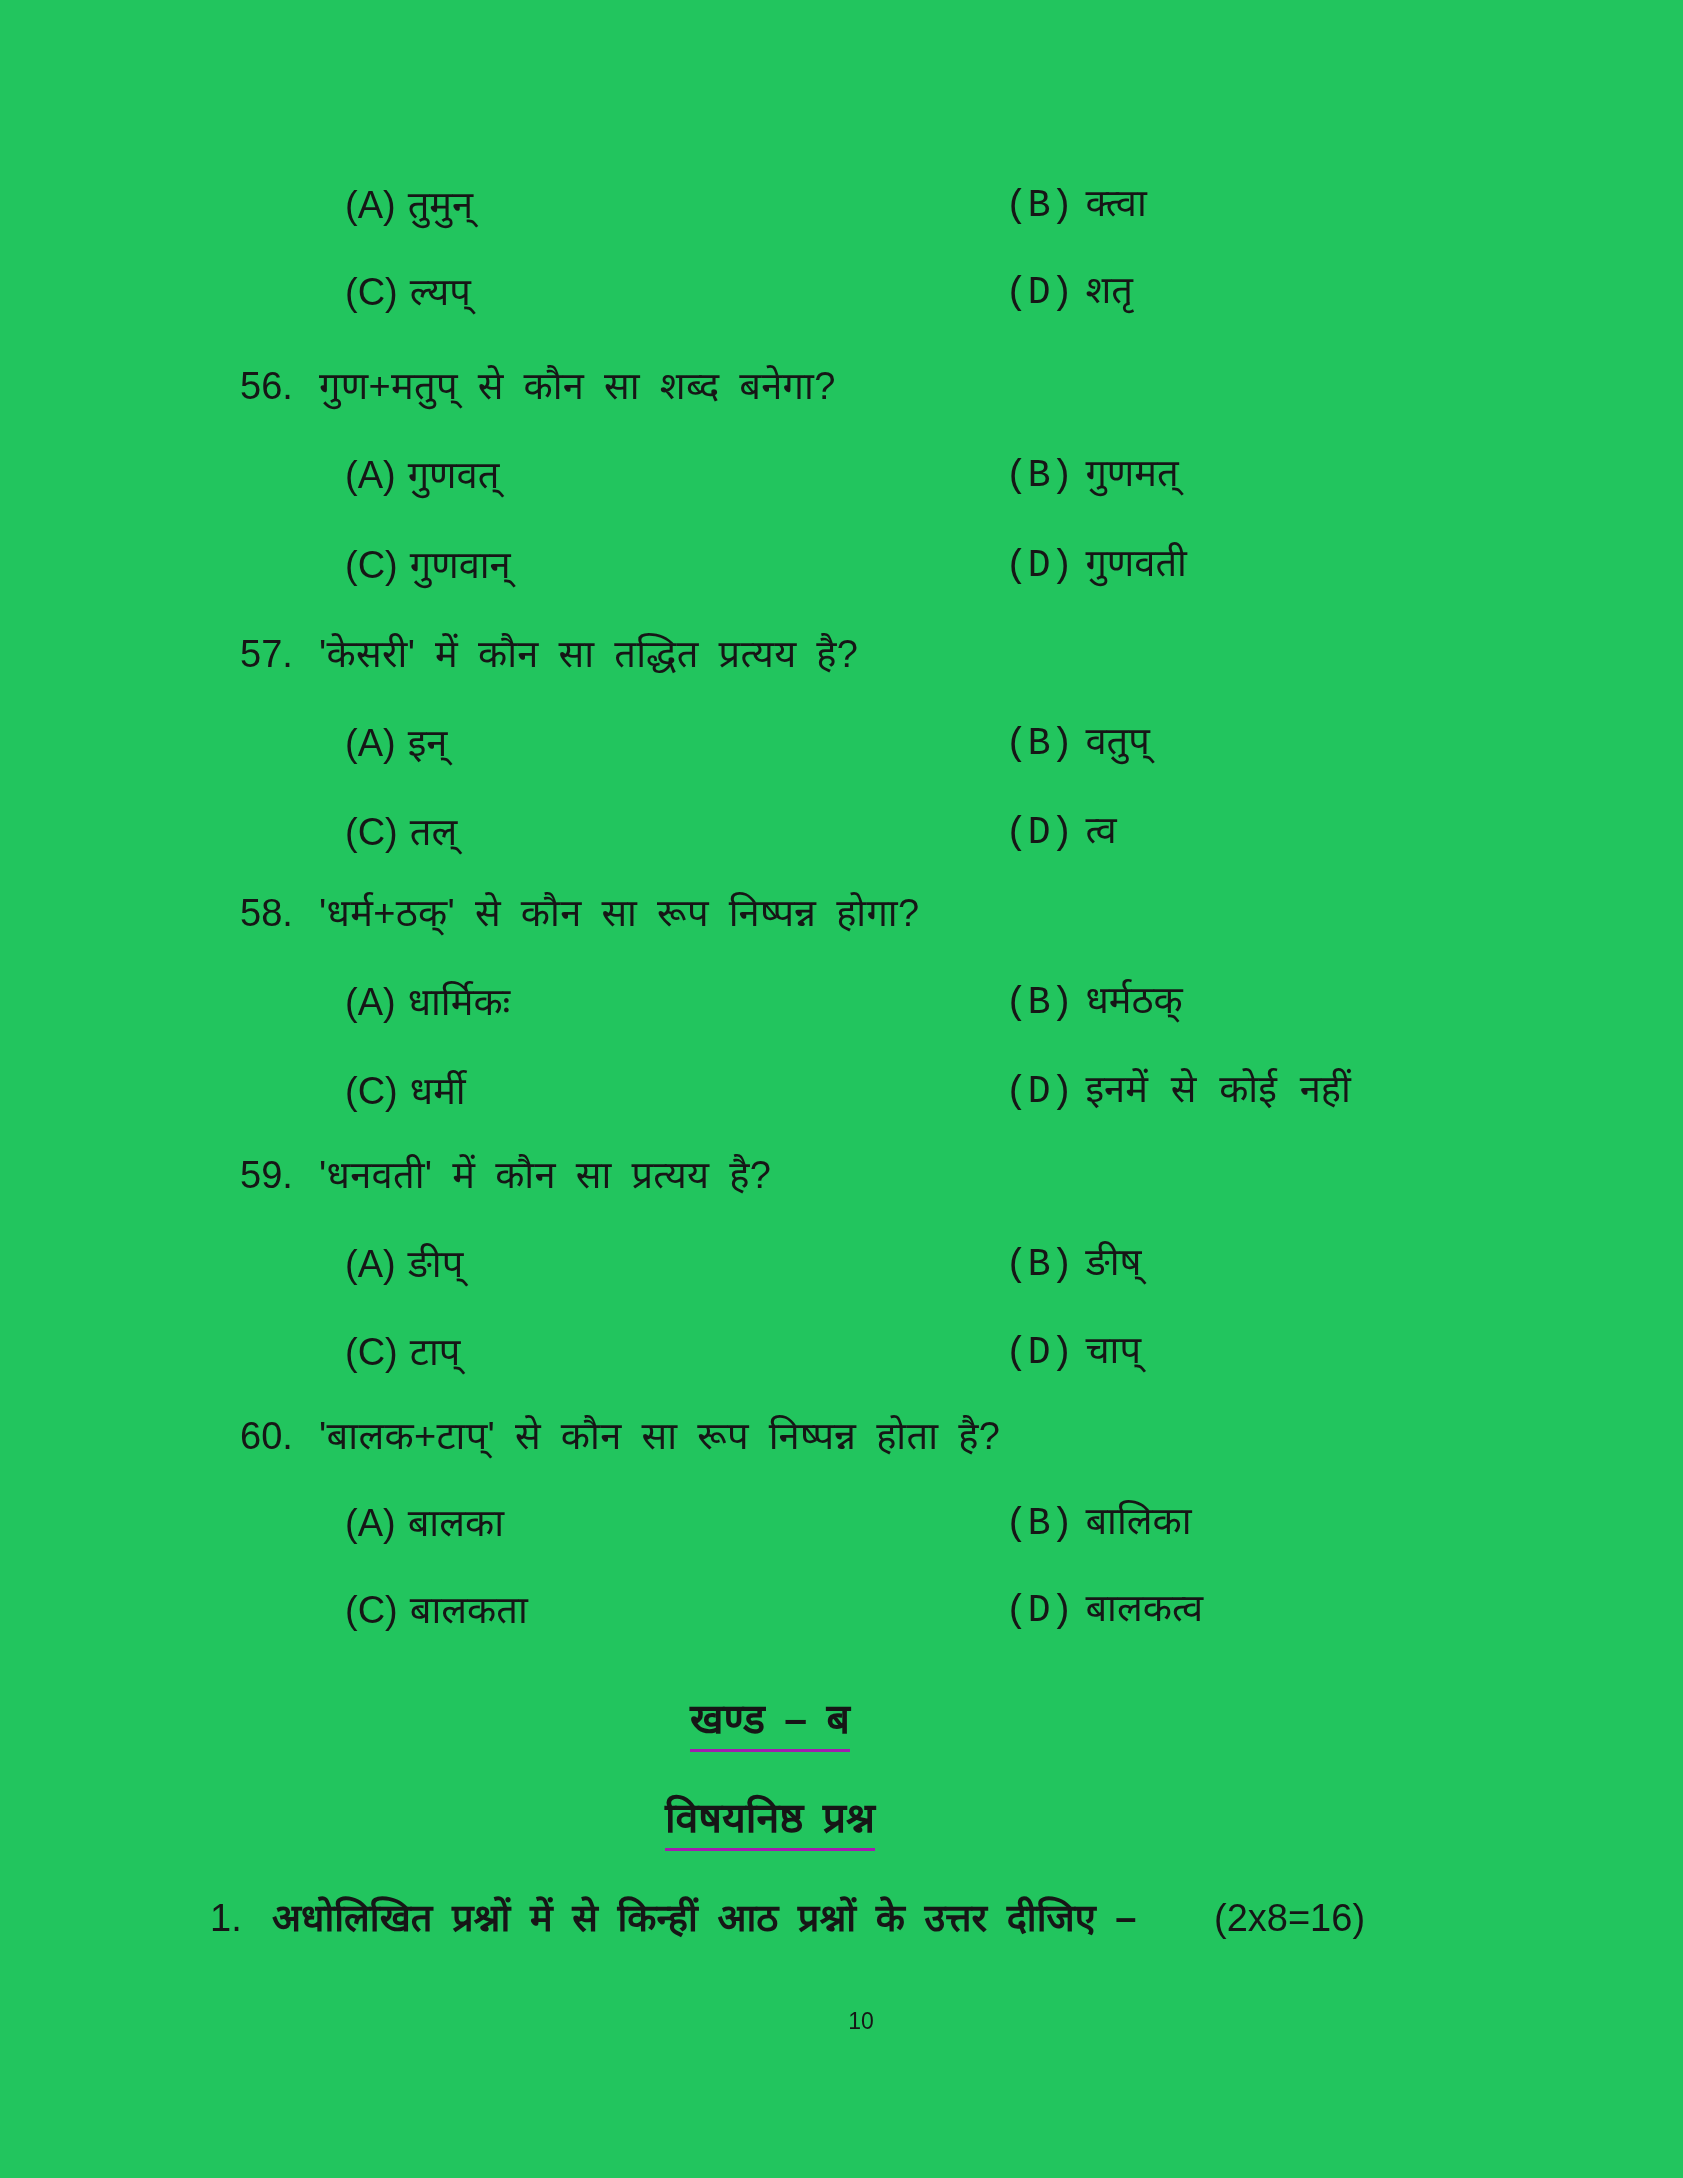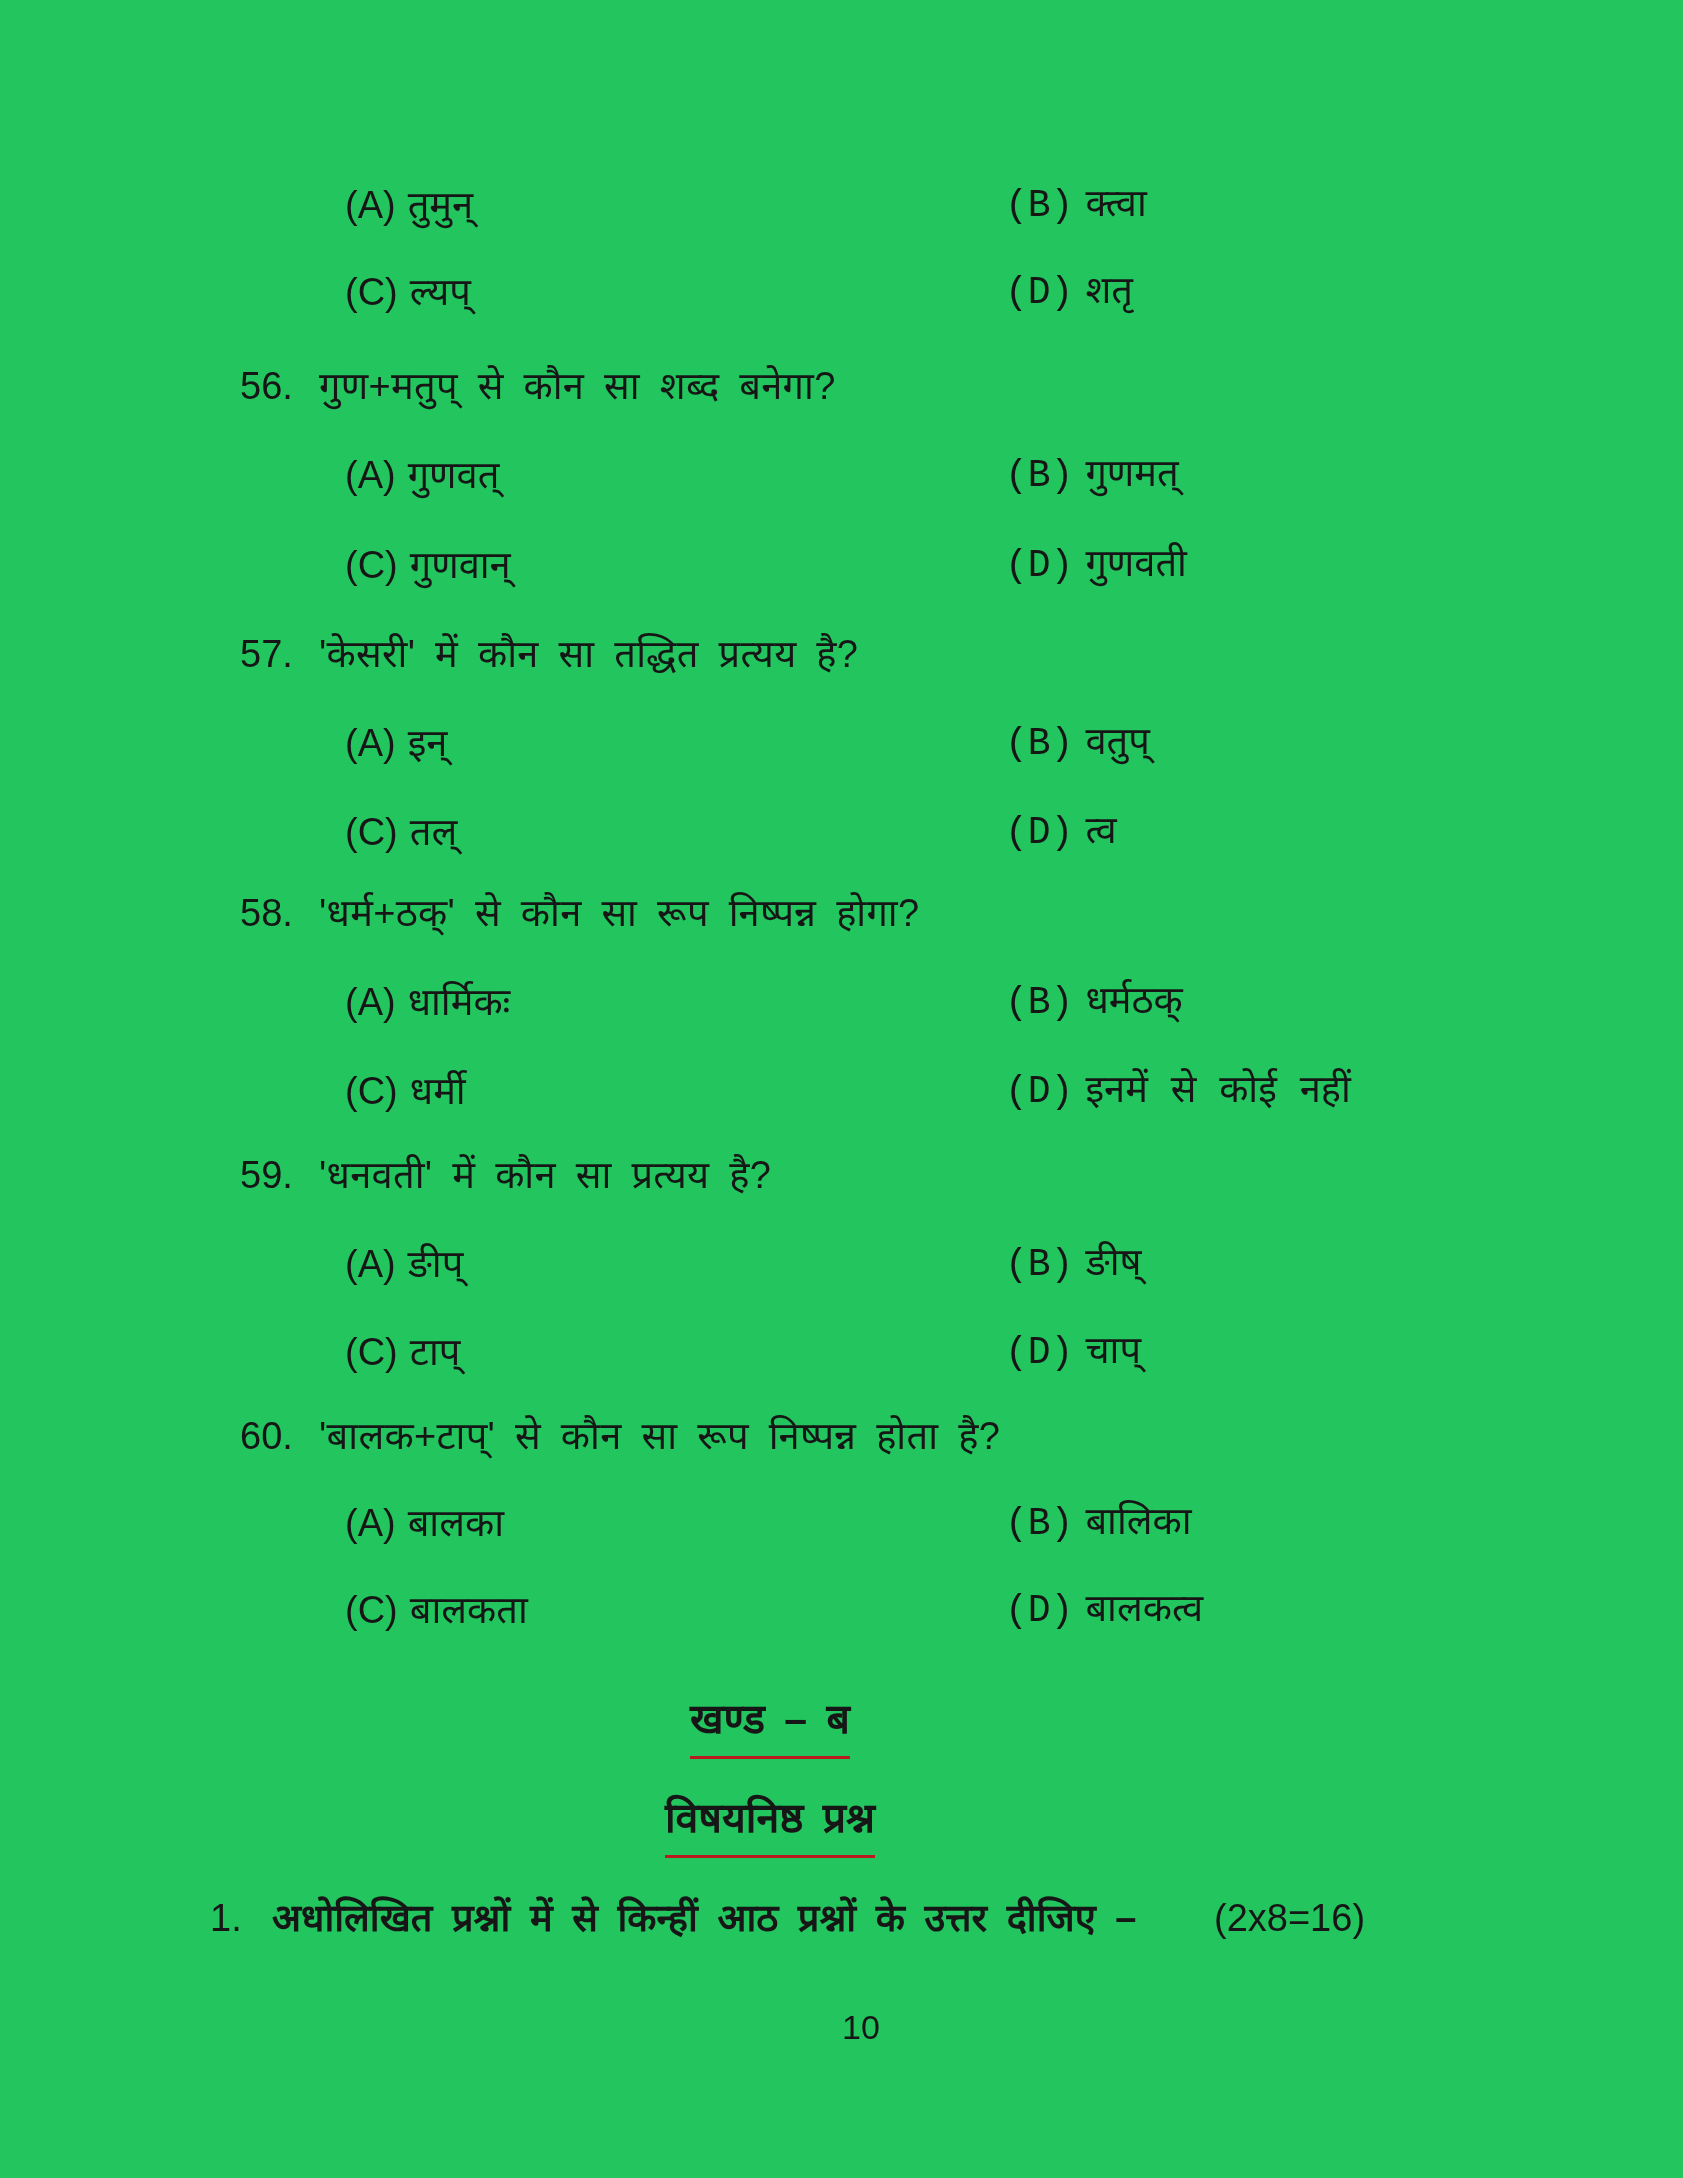--- a/index.html
+++ b/index.html
@@ -13,25 +13,25 @@
     color: #161616;
     overflow: hidden;
   }
   .row { position: absolute; left: 0; width: 100%; font-size: 38px; line-height: 1.2; }
   .q-num   { position: absolute; left: 240px; white-space: nowrap; }
   .q-text  { position: absolute; left: 319px; white-space: nowrap; word-spacing: 9px; letter-spacing: 0.3px; text-align: right; }
   .opt-a   { position: absolute; left: 345px; white-space: nowrap; }
   .opt-b   { position: absolute; left: 1005px; white-space: nowrap; font-family: Liberation Mono, monospace; }
   .okey    { margin-right: 12px; }
   .head    { position: absolute; left: 0; width: 1540px; text-align: center; font-weight: bold; font-size: 41px; }
-  .head .underlined { border-bottom: 3px solid #b91c1c; padding-bottom: 14px; word-spacing: 8px; }
+  .head .underlined { border-bottom: 3px solid #a21caf; padding-bottom: 7px; word-spacing: 8px; }
   .q1-num   { position: absolute; left: 210px; }
   .q1-text  { position: absolute; left: 272px; white-space: nowrap; word-spacing: 9px; font-weight: bold; }
   .q1-marks { position: absolute; left: 1214px; white-space: nowrap; }
-  .page-num { position: absolute; left: 782px; width: 158px; text-align: center; font-size: 34px; }
+  .page-num { position: absolute; left: 782px; width: 158px; text-align: center; font-size: 23px; }
 </style>
 </head>
 <body>
 
 <div class="sheet">
 
   <div class="row" style="top:183px">
     <span class="opt-a"><span class="okey">(A)</span><span>तुमुन्</span></span>
     <span class="opt-b"><span class="okey">(B)</span><span>क्त्वा</span></span>
   </div>

